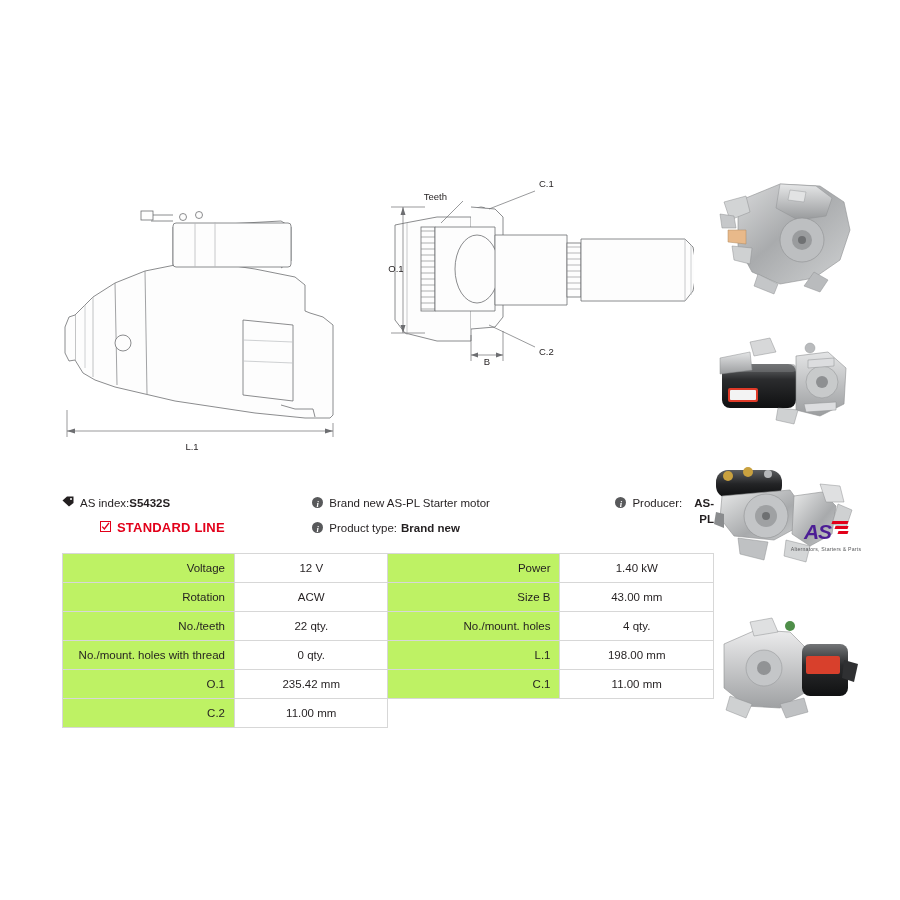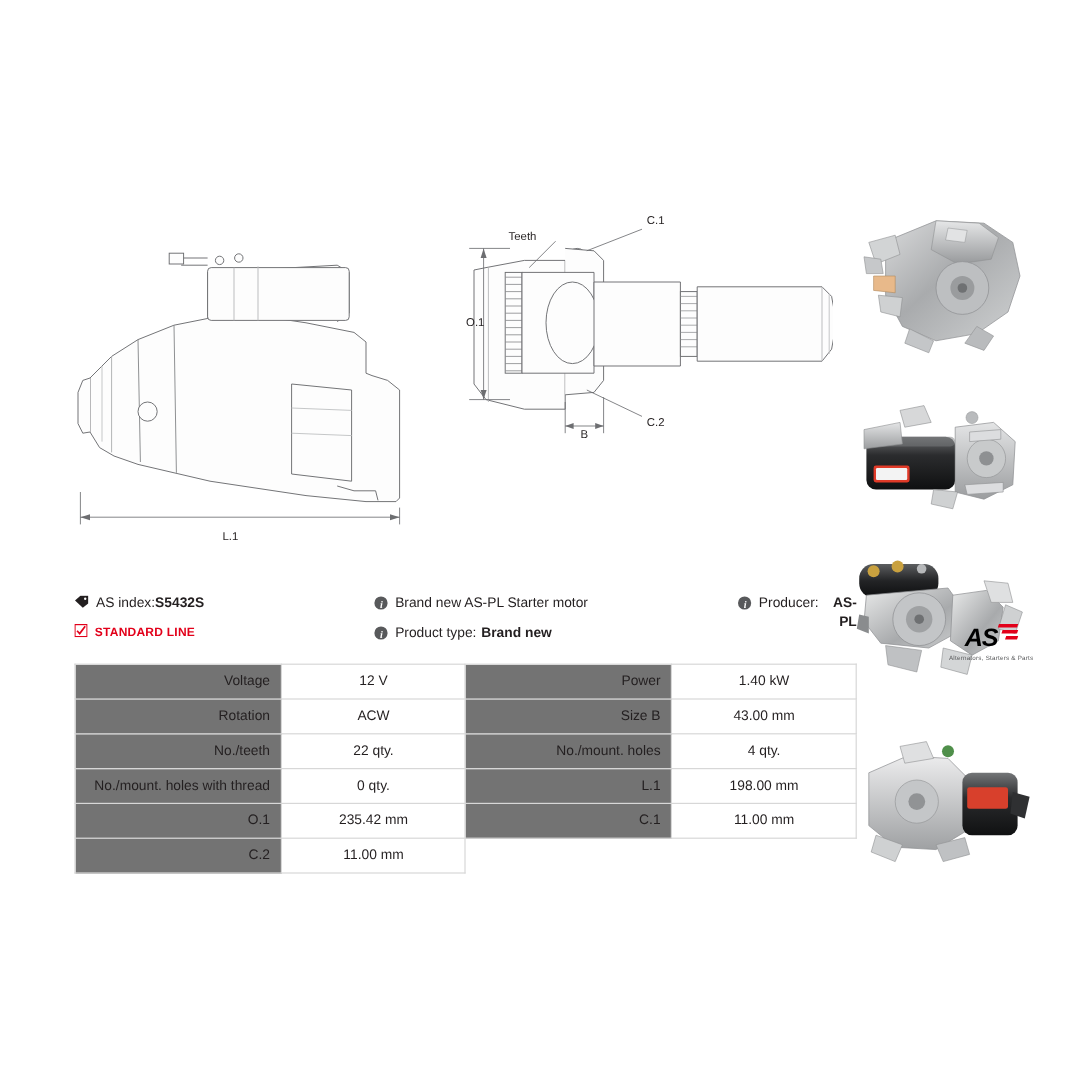--- a/index.html
+++ b/index.html
@@ -72,22 +72,23 @@
   }
   .info-line .glyph {
     margin-right: 6px;
     flex: 0 0 auto;
     line-height: 15px;
   }
   .info-line b { font-weight: bold; }
   .std-line {
     color: #e2001a;
     font-weight: bold;
-    font-size: 10px;
+    font-size: 13px;
     letter-spacing: .2px;
+    margin-left: 38px;
   }
   .std-line .glyph { color: #e2001a; }
   .producer {
     justify-content: flex-end;
   }
 
   .tag-icon {
     display:inline-block;
     width: 12px; height: 11px;
     position: relative; top: 1px;
@@ -114,21 +115,21 @@
     top: 520px;
     width: 96px;
     text-align: center;
   }
   .as-logo-mark {
     display: inline-block;
     font-family: "Liberation Sans", sans-serif;
     font-weight: bold;
     font-style: italic;
     font-size: 21px;
-    color: #000000;
+    color: #4c1d95;
     letter-spacing: -1px;
     position: relative;
   }
   .as-logo-mark .bars {
     display: inline-block;
     width: 16px;
     vertical-align: 3px;
     margin-left: 1px;
   }
   .as-logo-mark .bars i {
@@ -157,21 +158,21 @@
     border-collapse: collapse;
     font-size: 11.5px;
   }
   .spec-table td {
     border: 1px solid #d7d7d7;
     height: 24px;
     padding: 2px 9px;
     vertical-align: middle;
   }
   .k {
-    background: #737373;
+    background: #bef264;
     text-align: right;
     width: 172px;
     color: #231f20;
     line-height: 14px;
   }
   .v {
     background: #ffffff;
     text-align: center;
     width: 154px;
     color: #231f20;

